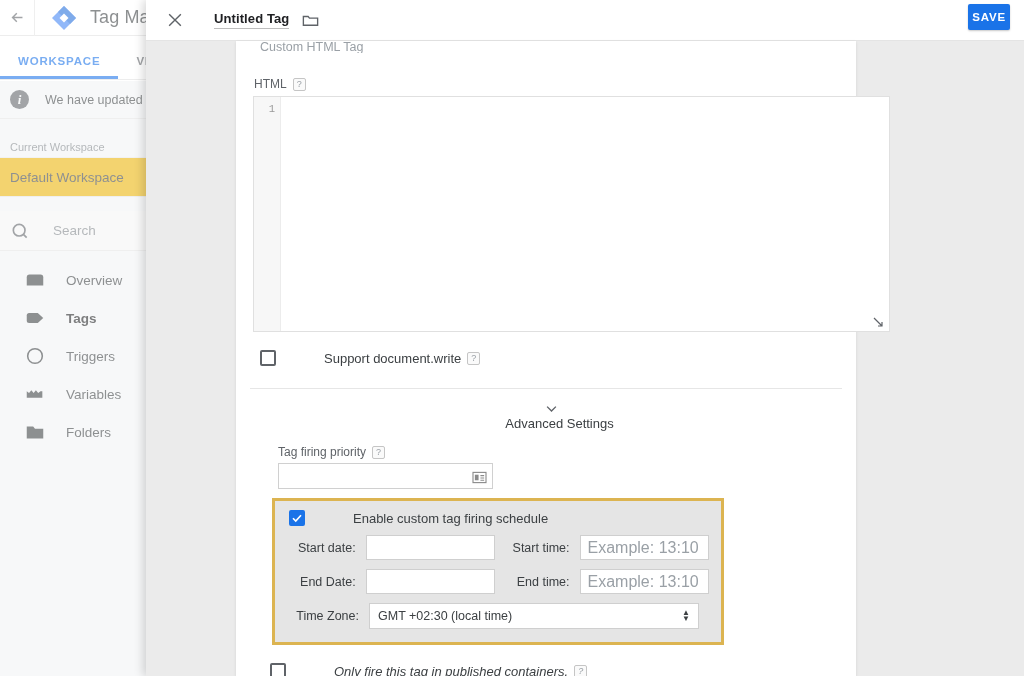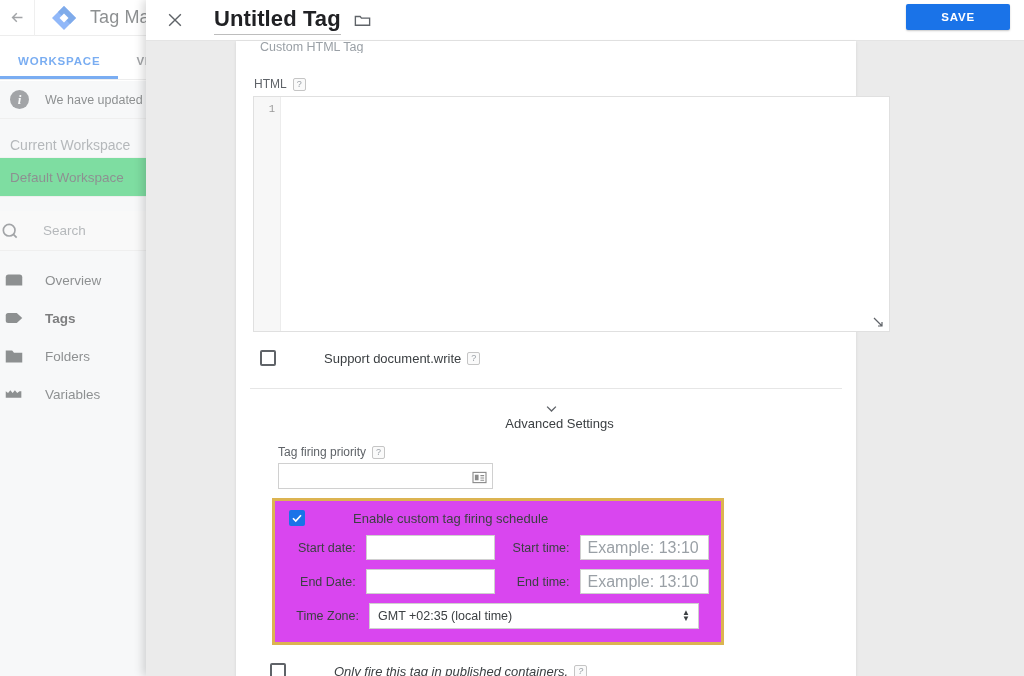--- a/index.html
+++ b/index.html
@@ -69,36 +69,36 @@
 
   
   .leftnav {
     position: absolute; left: 0; top: 119px; width: 240px; bottom: 0;
     background: #ffffff;
   }
   .ws-label-row {
     height: 38px; display: flex; align-items: flex-end; padding: 0 0 4px 10px;
     background: #f1f3f4;
   }
-  .ws-label { font-size: 14px; color: #80868b; }
+  .ws-label { font-size: 11px; color: #80868b; }
   .ws-current {
     height: 40px; display: flex; align-items: center; padding-left: 10px;
-    background: #22c55e; border-bottom: 1px solid #e4e4e4; border-top: 1px solid #e8e8e8;
+    background: #eab308; border-bottom: 1px solid #e4e4e4; border-top: 1px solid #e8e8e8;
     font-size: 13.5px; color: #3c4043;
   }
   .ws-gap { height: 14px; background: #f1f3f4; }
   .nav-search {
-    height: 40px; display: flex; align-items: center; 
+    height: 40px; display: flex; align-items: center; padding-left: 10px;
     background: #f5f5f5; border-bottom: 1px solid #e4e4e4;
   }
   .nav-search-icon { width: 20px; height: 20px; color: #5f6368; }
   .nav-search-text { margin-left: 23px; font-size: 13.5px; color: #80868b; }
   .navlist { padding-top: 10px; background: #f1f3f4; height: 100%; }
   .navitem {
-    height: 38px; display: flex; align-items: center; padding-left: 3px;
+    height: 38px; display: flex; align-items: center; padding-left: 24px;
     font-size: 13.5px; color: #3c4043;
   }
   .navitem .nav-ico { width: 22px; height: 22px; color: #3c4043; flex: 0 0 22px; }
   .navitem .nav-txt { margin-left: 20px; }
   .navitem.selected .nav-txt { font-weight: bold; color: #202124; }
 
   
   #scrim {
     position: absolute; left: 0; top: 0; width: 1024px; height: 676px;
     background: rgba(255,255,255,0.42);
@@ -117,28 +117,28 @@
     display: flex; align-items: center;
   }
   .modal-close {
     width: 22px; height: 22px; margin-left: 18px; color: #5f6368;
     display: flex; align-items: center; justify-content: center;
   }
   .modal-title-wrap {
     margin-left: 28px; display: flex; align-items: center;
   }
   .modal-title {
-    font-size: 22px; font-weight: bold; color: #202124; letter-spacing: .1px;
+    font-size: 13px; font-weight: bold; color: #202124; letter-spacing: .1px;
     border-bottom: 1px solid #bdbdbd; padding-bottom: 2px;
   }
   .folder-icon { margin-left: 12px; width: 19px; height: 19px; color: #5f6368; }
   .save-btn {
     position: absolute; right: 14px; top: 4px;
     background: #1a73e8; color: #fff; border: none; border-radius: 2px;
-    height: 26px; padding: 0 35px; font-size: 11.5px; font-weight: bold;
+    height: 26px; padding: 0 4px; font-size: 11.5px; font-weight: bold;
     letter-spacing: .8px; font-family: "Liberation Sans", sans-serif;
     box-shadow: 0 1px 2px rgba(0,0,0,0.22);
   }
 
   
   .modal-body {
     position: absolute; left: 0; top: 41px; width: 878px; bottom: 0;
     background: #ebebeb;
   }
   .content-card {
@@ -205,21 +205,21 @@
     margin-left: 28px; width: 215px; height: 26px;
     border: 1px solid #d0d0d0; background: #fff;
     display: flex; align-items: center; justify-content: flex-end;
     padding-right: 5px;
   }
   .var-ico { width: 15px; height: 13px; color: #8a8a8a; }
 
   
   .sched-panel {
     margin: 9px 0 0 22px; width: 452px;
-    border: 3px solid #dcb451; background: #d946ef;
+    border: 3px solid #dcb451; background: #e5e5e5;
     padding: 9px 12px 13px 12px;
   }
   .sched-grid { margin-top: 9px; }
   .sched-row { display: flex; align-items: center; margin-bottom: 9px; }
   .sr-label { font-size: 12.5px; color: #3c4043; text-align: right; }
   .sr-label.l1 { width: 72px; }
   .sr-label.l2 { width: 78px; padding-right: 0; }
   .txt-in {
     height: 25px; border: 1px solid #cfcfcf; background: #fff;
     font-size: 16px; color: #9aa0a6; padding: 0 7px;
@@ -301,33 +301,42 @@
         <div class="navitem selected">
           <span class="nav-ico">
             <svg viewBox="0 0 24 24" width="22" height="22" fill="currentColor">
               <path d="M3 9c0-1.5 1-2.5 2.5-2.5H15l6 5.5-6 5.5H5.5C4 17.5 3 16.5 3 15V9z"></path>
             </svg>
           </span>
           <span class="nav-txt">Tags</span>
         </div>
         <div class="navitem">
           <span class="nav-ico">
-            <svg viewBox="0 0 24 24" width="22" height="22" fill="currentColor">
-              <path d="M3 6h7l2 2.5h9V19H3V6z"></path>
+            <svg viewBox="0 0 24 24" width="22" height="22" fill="none" stroke="currentColor" stroke-width="1.7">
+              <circle cx="12" cy="12" r="8"></circle>
+              <path d="M12 4a8 8 0 0 0 0 16 6 6 0 0 1 0-16z" fill="currentColor" stroke="none"></path>
             </svg>
           </span>
-          <span class="nav-txt">Folders</span>
+          <span class="nav-txt">Triggers</span>
         </div>
         <div class="navitem">
           <span class="nav-ico">
             <svg viewBox="0 0 24 24" width="22" height="22" fill="currentColor">
               <path d="M3 9l2.5 2L8 8l2.5 3L13 8l2.5 3L18 9l2 0v7H3V9z"></path>
             </svg>
           </span>
           <span class="nav-txt">Variables</span>
+        </div>
+        <div class="navitem">
+          <span class="nav-ico">
+            <svg viewBox="0 0 24 24" width="22" height="22" fill="currentColor">
+              <path d="M3 6h7l2 2.5h9V19H3V6z"></path>
+            </svg>
+          </span>
+          <span class="nav-txt">Folders</span>
         </div>
       </div>
     </div>
   </div>
 
   <div id="scrim"></div>
 
   <div id="modal">
 
     <div class="modal-header">
@@ -423,21 +432,21 @@
               <div class="sched-row">
                 <div class="sr-label l1">End Date:</div>
                 <div class="txt-in date"></div>
                 <div class="sr-label l2">End time:</div>
                 <div class="txt-in time">Example: 13:10</div>
               </div>
 
               <div class="sched-row" style="margin-bottom:0;">
                 <div class="sr-label l1">Time Zone:</div>
                 <div class="tz-select">
-                  <span>GMT +02:35 (local time)</span>
+                  <span>GMT +02:30 (local time)</span>
                   <span class="spinner">
                     <span>▲</span>
                       <span>▼</span>
                   </span>
                 </div>
               </div>
             </div>
           </div>
 
           <div class="cb-row" style="margin-left:20px;font-style:italic;">

